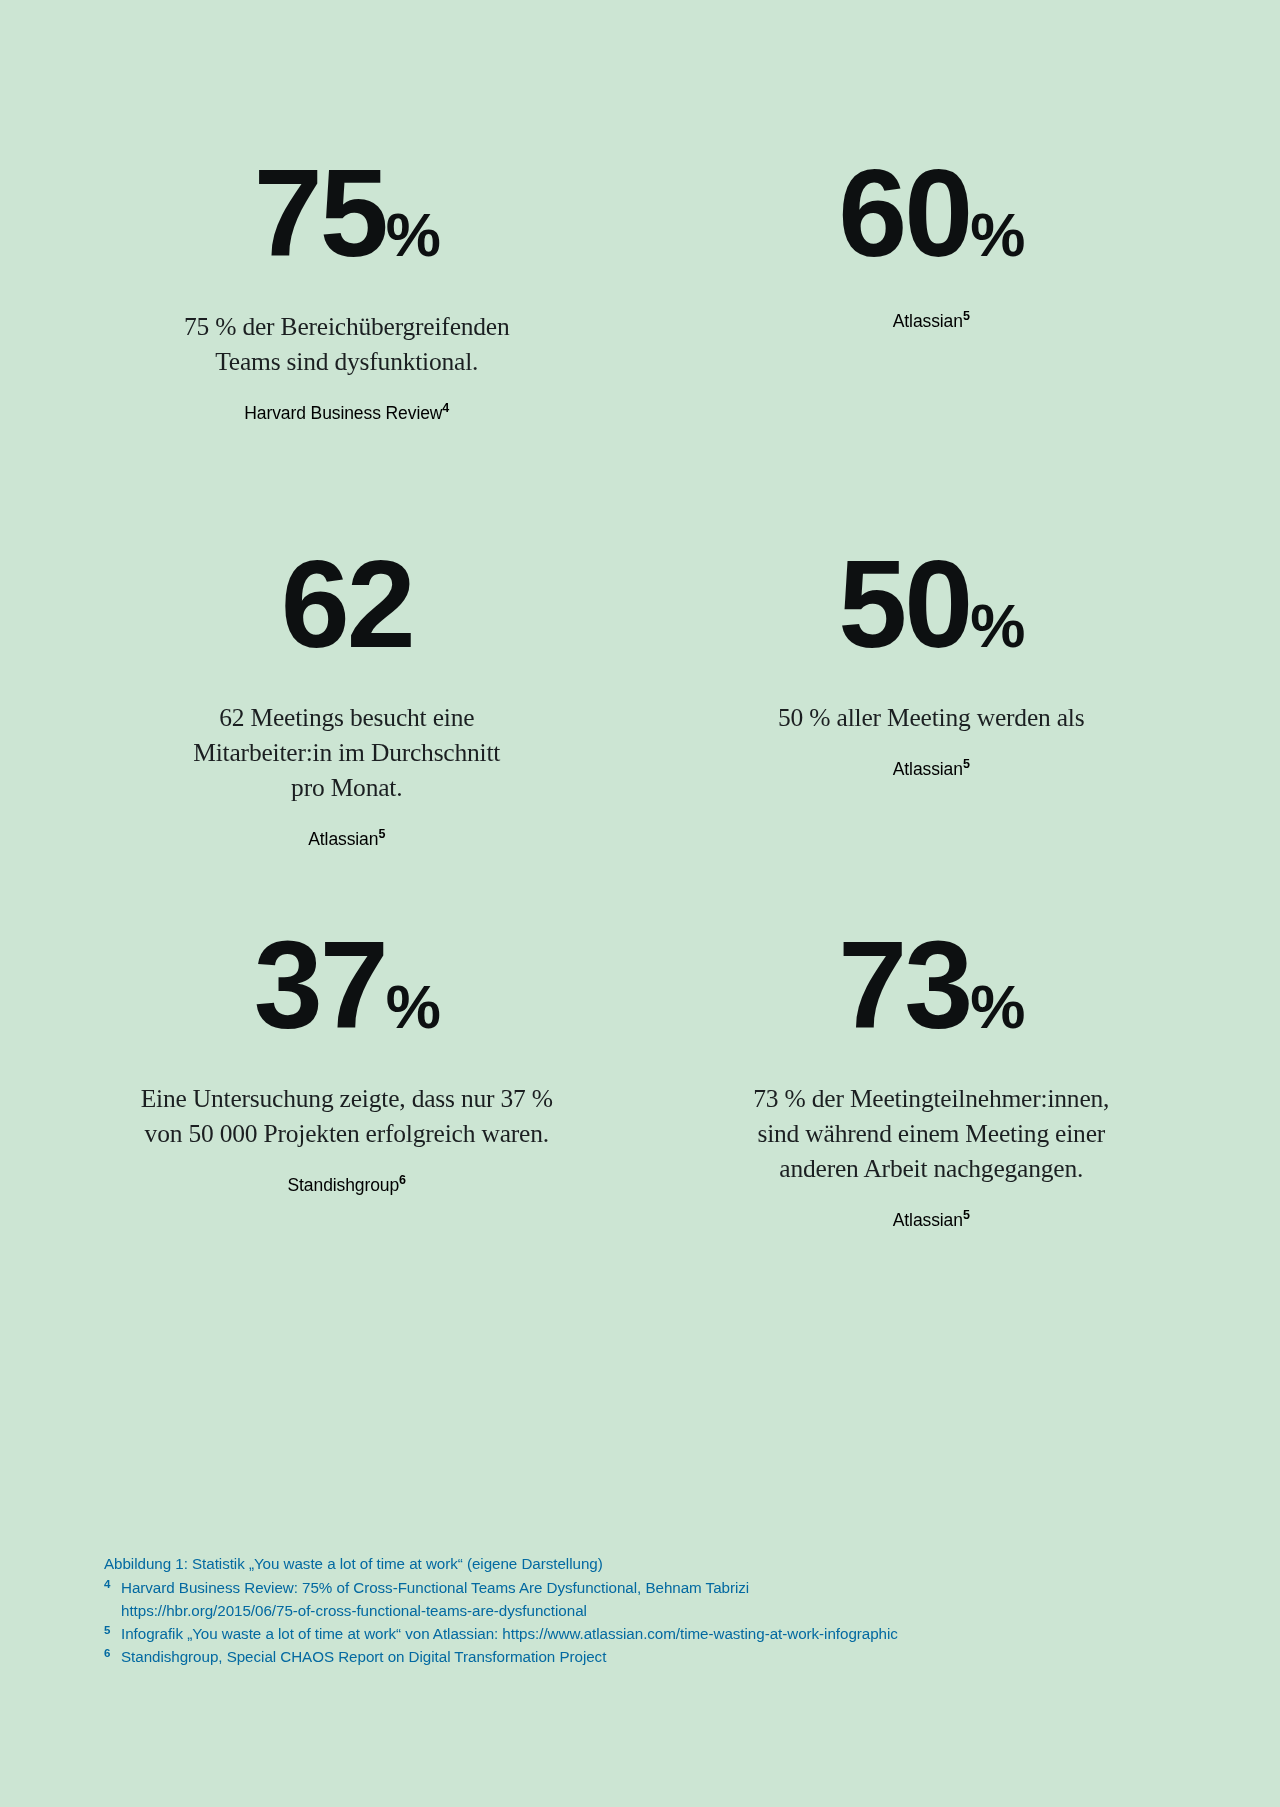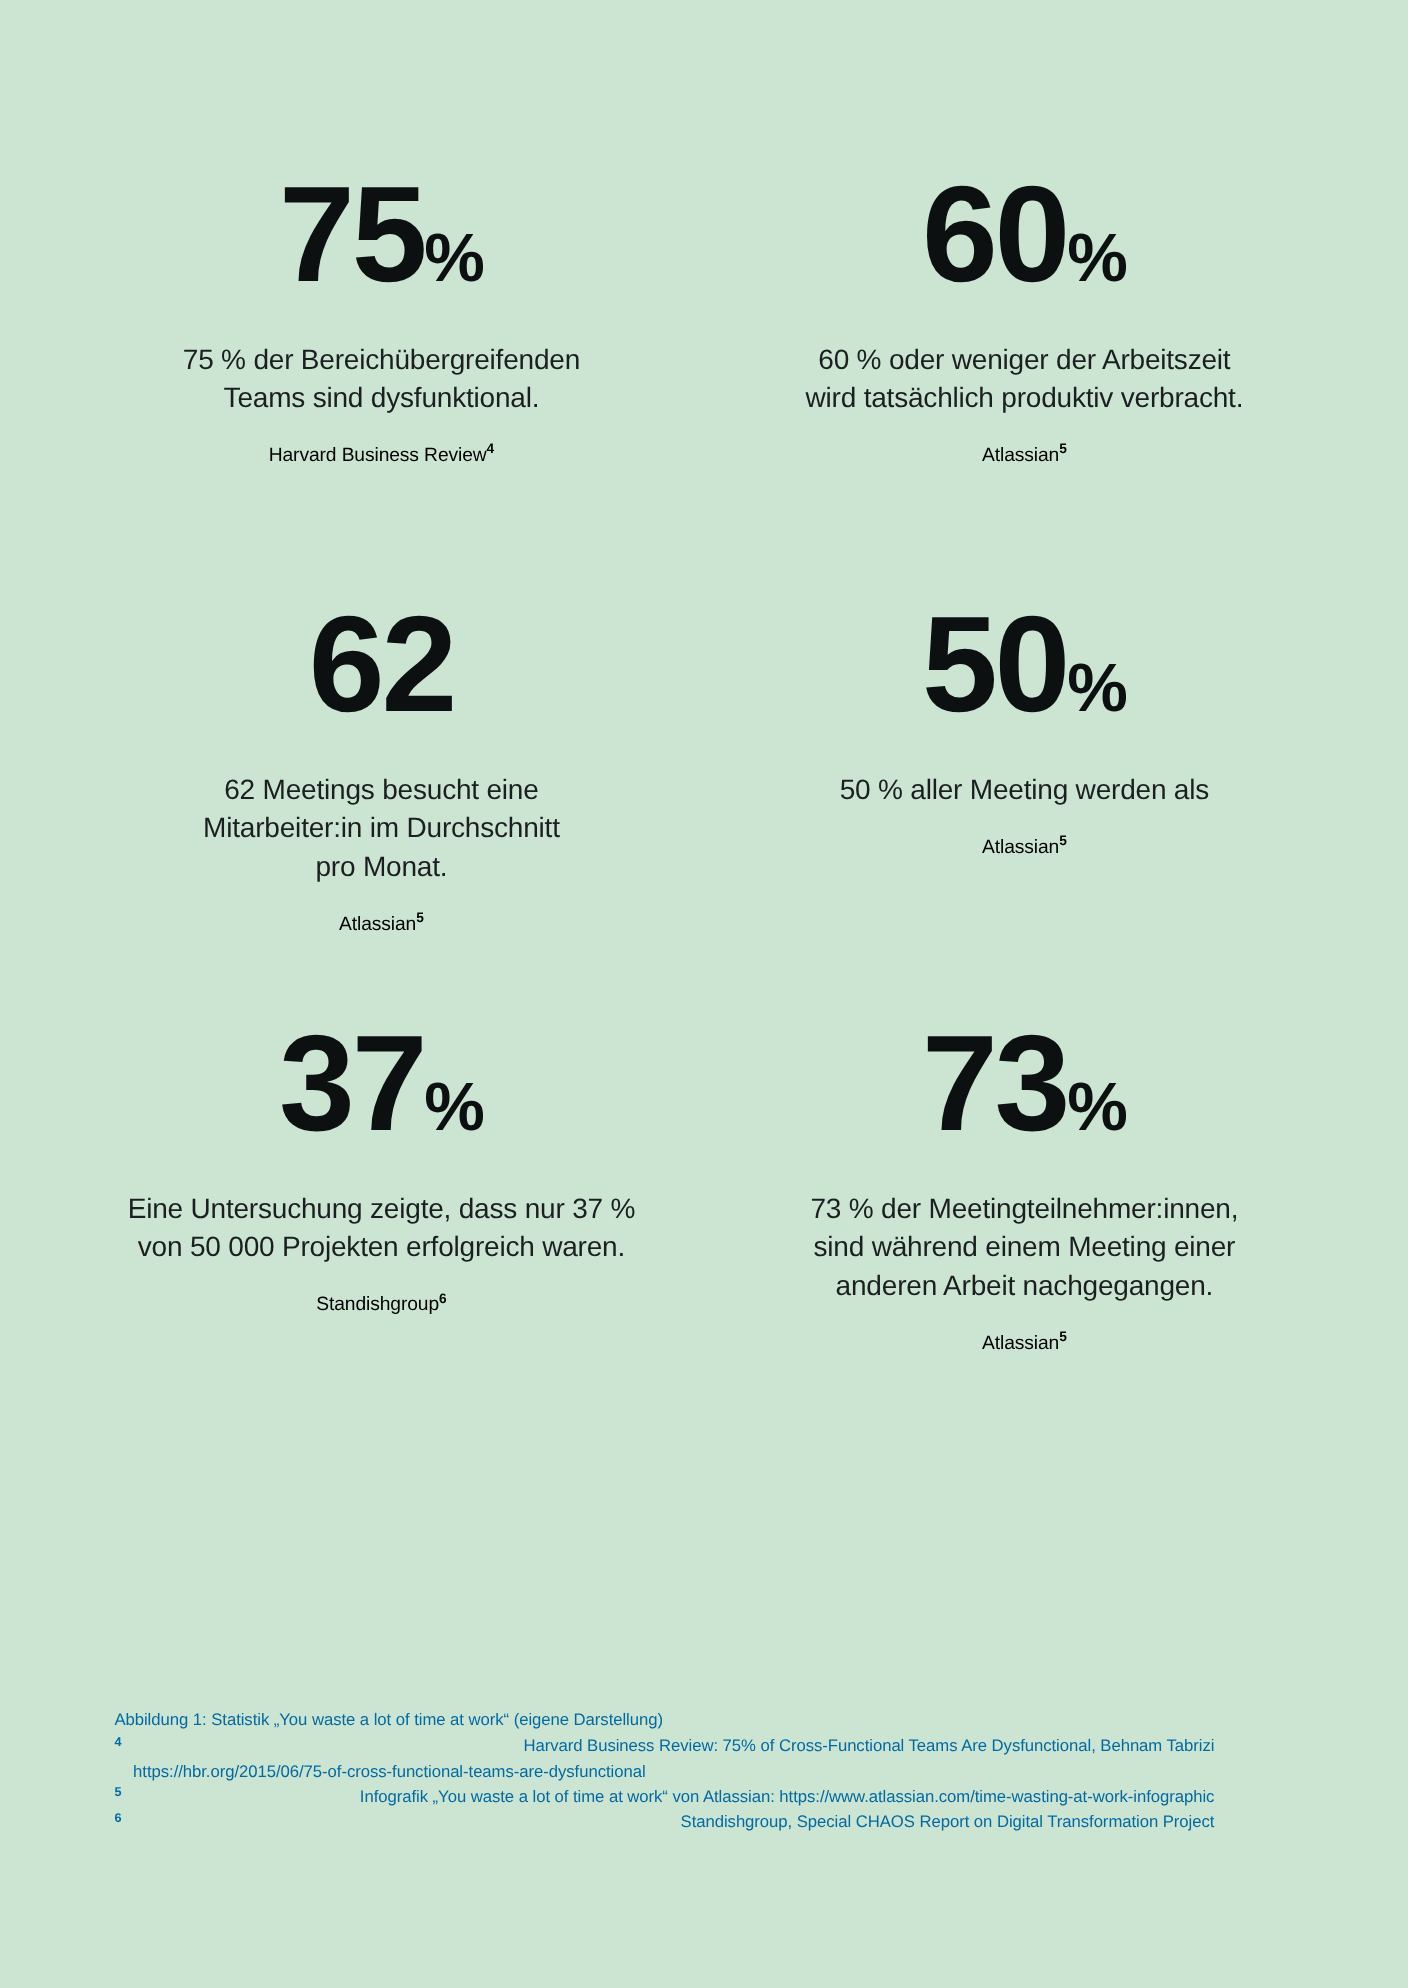--- a/index.html
+++ b/index.html
@@ -68,20 +68,21 @@
     vertical-align: baseline;
   }
 
   .stat-desc {
     font-size: 25.5px;
     line-height: 1.37;
     font-weight: 400;
     color: #1b1f21;
     margin: 0 0 22px 0;
     letter-spacing: -0.2px;
+    font-family: Liberation Serif, serif;
   }
 
   .stat-source {
     font-size: 17.5px;
     line-height: 1.3;
     font-weight: 400;
     color: #000000;
     margin: 0;
     letter-spacing: -0.1px;
   }
@@ -120,21 +121,20 @@
     flex: 0 0 auto;
     width: 17px;
     font-size: 11.5px;
     font-weight: 700;
     line-height: 1.35;
     padding-top: 1px;
   }
   .fn-text {
     flex: 1 1 auto;
     white-space: nowrap;
-    text-align: right;
   }
   .fn-sub {
     margin: 0 0 0 17px;
     white-space: nowrap;
   }
 </style>
 </head>
 <body>
 
 <div class="infographic">
@@ -151,24 +151,20 @@
       </p>
       <p class="stat-source">
         <span>Harvard Business Review</span><sup>4</sup>
       </p>
     </div>
 
     <div class="stat-cell r1 col-right">
       <div class="stat-number">
         <span>60</span><span class="unit">%</span>
       </div>
-      <p class="stat-desc">
-        <span>60 % oder weniger der Arbeitszeit</span><br>
-        <span>wird tatsächlich produktiv verbracht.</span>
-      </p>
       <p class="stat-source">
         <span>Atlassian</span><sup>5</sup>
       </p>
     </div>
 
     <div class="stat-cell r2 col-left">
       <div class="stat-number">
         <span>62</span><span class="unit"></span>
       </div>
       <p class="stat-desc">

